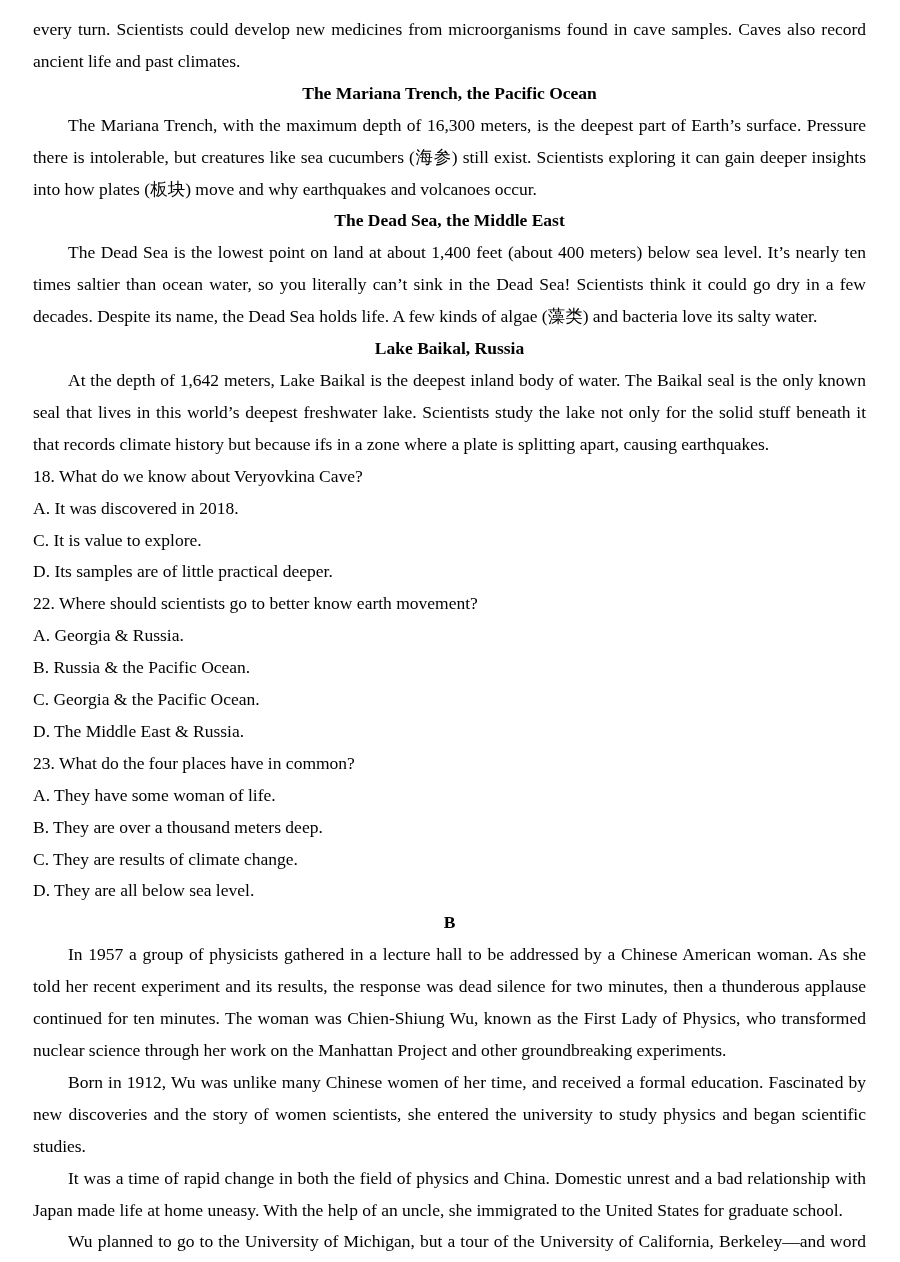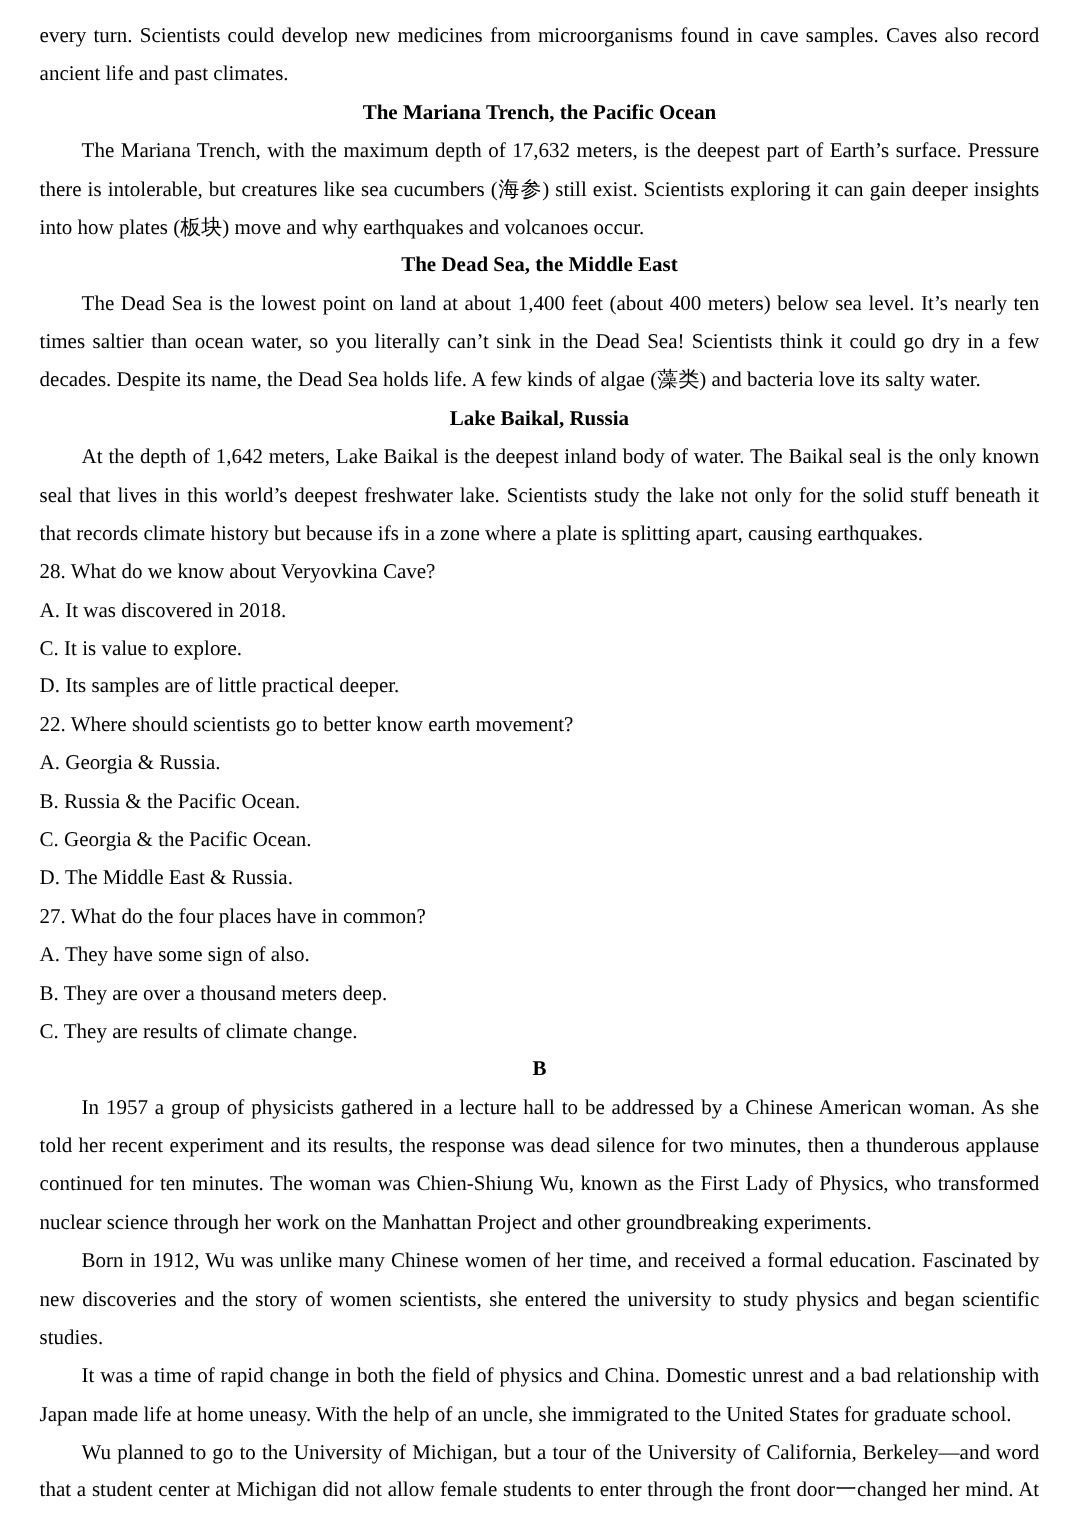--- a/index.html
+++ b/index.html
@@ -50,49 +50,50 @@
     flex: 1;
   }
 </style>
 </head>
 <body>
 
 <div class="page">
   <div id="content">
       <div class="para">every turn. Scientists could develop new medicines from microorganisms found in cave samples. Caves also record ancient life and past climates.</div>
       <div class="heading">The Mariana Trench, the Pacific Ocean</div>
-      <div class="para indent">The Mariana Trench, with the maximum depth of 17,632 meters, is the deepest part of Earth’s surface. Pressure there is intolerable, but creatures like sea cucumbers (海参) still exist. Scientists exploring it can gain deeper insights into how plates (板块) move and why earthquakes and volcanoes occur.</div>
+      <div class="para indent">The Mariana Trench, with the maximum depth of 16,300 meters, is the deepest part of Earth’s surface. Pressure there is intolerable, but creatures like sea cucumbers (海参) still exist. Scientists exploring it can gain deeper insights into how plates (板块) move and why earthquakes and volcanoes occur.</div>
       <div class="heading">The Dead Sea, the Middle East</div>
       <div class="para indent">The Dead Sea is the lowest point on land at about 1,400 feet (about 400 meters) below sea level. It’s nearly ten times saltier than ocean water, so you literally can’t sink in the Dead Sea! Scientists think it could go dry in a few decades. Despite its name, the Dead Sea holds life. A few kinds of algae (藻类) and bacteria love its salty water.</div>
       <div class="heading">Lake Baikal, Russia</div>
       <div class="para indent">At the depth of 1,642 meters, Lake Baikal is the deepest inland body of water. The Baikal seal is the only known seal that lives in this world’s deepest freshwater lake. Scientists study the lake not only for the solid stuff beneath it that records climate history but because ifs in a zone where a plate is splitting apart, causing earthquakes.</div>
-      <div class="question">28. What do we know about Veryovkina Cave?</div>
+      <div class="question">18. What do we know about Veryovkina Cave?</div>
       <div class="options-row">
         <span class="opt left">A. It was discovered in 2018.</span>
       </div>
       <div class="options-row">
         <span class="opt left">C. It is value to explore.</span>
         <span class="opt right">D. Its samples are of little practical deeper.</span>
       </div>
       <div class="question">22. Where should scientists go to better know earth movement?</div>
       <div class="options-row">
         <span class="opt left">A. Georgia &amp; Russia.</span>
         <span class="opt right">B. Russia &amp; the Pacific Ocean.</span>
       </div>
       <div class="options-row">
         <span class="opt left">C. Georgia &amp; the Pacific Ocean.</span>
         <span class="opt right">D. The Middle East &amp; Russia.</span>
       </div>
-      <div class="question">27. What do the four places have in common?</div>
+      <div class="question">23. What do the four places have in common?</div>
       <div class="options-row">
-        <span class="opt left">A. They have some sign of also.</span>
+        <span class="opt left">A. They have some woman of life.</span>
         <span class="opt right">B. They are over a thousand meters deep.</span>
       </div>
       <div class="options-row">
         <span class="opt left">C. They are results of climate change.</span>
+        <span class="opt right">D. They are all below sea level.</span>
       </div>
       <div class="section">B</div>
       <div class="para indent">In 1957 a group of physicists gathered in a lecture hall to be addressed by a Chinese American woman. As she told her recent experiment and its results, the response was dead silence for two minutes, then a thunderous applause continued for ten minutes. The woman was Chien-Shiung Wu, known as the First Lady of Physics, who transformed nuclear science through her work on the Manhattan Project and other groundbreaking experiments.</div>
       <div class="para indent">Born in 1912, Wu was unlike many Chinese women of her time, and received a formal education. Fascinated by new discoveries and the story of women scientists, she entered the university to study physics and began scientific studies.</div>
       <div class="para indent">It was a time of rapid change in both the field of physics and China. Domestic unrest and a bad relationship with Japan made life at home uneasy. With the help of an uncle, she immigrated to the United States for graduate school.</div>
       <div class="para indent">Wu planned to go to the University of Michigan, but a tour of the University of California, Berkeley—and word that a student center at Michigan did not allow female students to enter through the front door一changed her mind. At Berkeley Wu was visible for her gender and race, her male colleagues commenting as much on her</div>
     </div>
 </div>
 
 </body></html>

